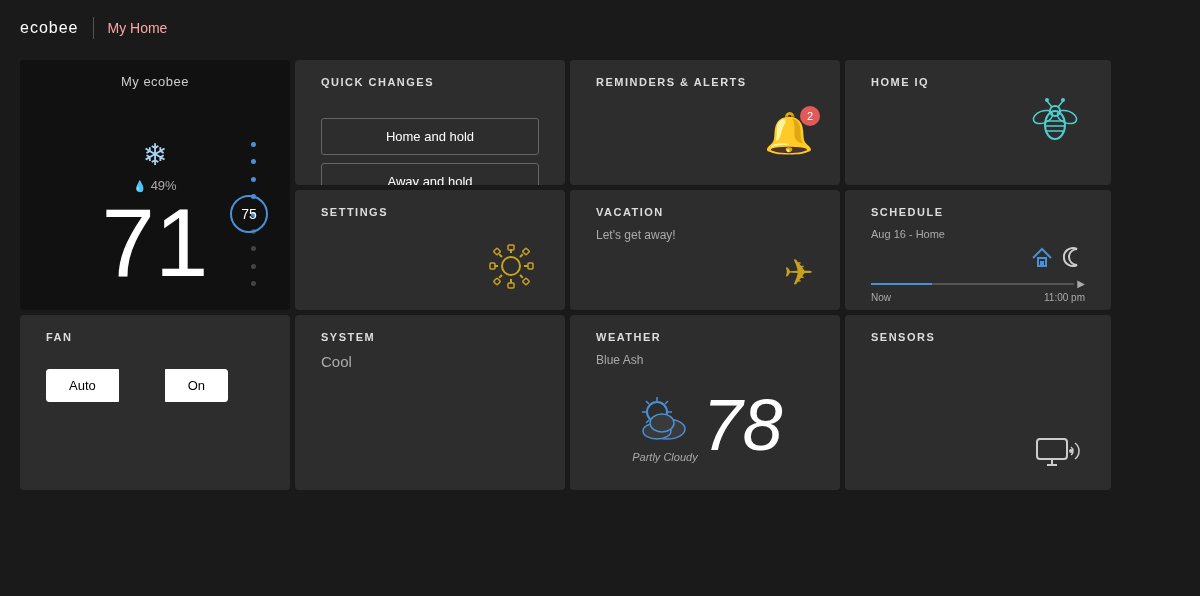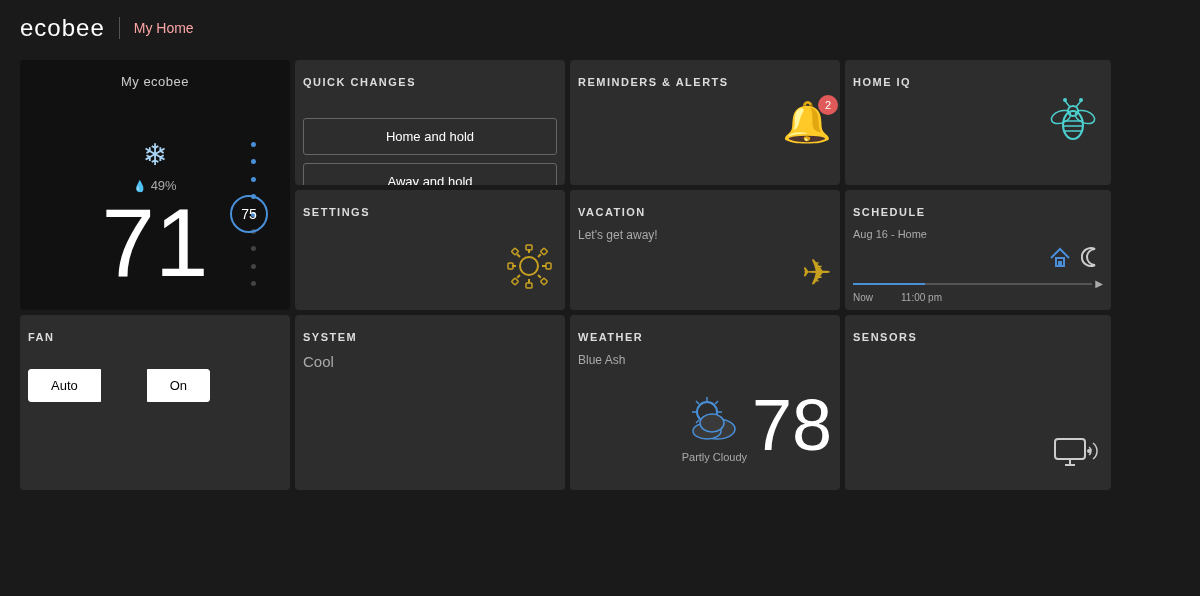--- a/index.html
+++ b/index.html
@@ -14,41 +14,41 @@
 
     
     .header {
       display: flex;
       align-items: center;
       padding: 12px 20px;
       height: 55px;
       background-color: #1a1a1a;
     }
     .logo {
-      font-size: 24px;
+      font-size: 16px;
       font-weight: 300;
       letter-spacing: 1px;
       color: #fff;
     }
     .divider-v {
       width: 1px;
       height: 22px;
       background: #555;
       margin: 0 14px;
     }
     .my-home {
       font-size: 14px;
       color: #fca5a5;
       font-weight: 300;
     }
 
     .tile {
       background-color: #2d2d2d;
       border-radius: 4px;
-      padding: 16px 8px;
+      padding: 16px 26px;
       position: relative;
       cursor: pointer;
       overflow: hidden;
     }
 
     
     .tile-ecobee {
       grid-row: 1 / 3;
       grid-column: 1;
       background-color: #111;
@@ -141,21 +141,22 @@
     }
     .weather-sub {
       font-size: 12px;
       color: #aaa;
       margin-bottom: 8px;
     }
     .weather-content {
       display: flex;
       align-items: center;
       flex: 1;
-      justify-content: flex-end;
+      justify-content: center;
+      font-style: italic;
     }
     .weather-desc {
       font-size: 11px;
       color: #aaa;
       margin-top: 4px;
     }
 
     
     
     
@@ -241,21 +242,21 @@
       <div style="font-size:96px;font-weight:200;line-height:1;color:#fff;">71</div>
     </div>
   </div>
 
   <div class="tile" style="grid-column:2; grid-row:1; display:flex;flex-direction:column;">
     <div class="tile-header">QUICK CHANGES</div>
     <button class="hold-btn" style="margin-top:20px;">Home and hold</button>
     <button class="hold-btn">Away and hold</button>
   </div>
 
-  <div class="tile" style="grid-column:3; grid-row:1; display:flex;flex-direction:row;">
+  <div class="tile" style="grid-column:3; grid-row:1; display:flex;flex-direction:column;">
     <div class="tile-header">REMINDERS &amp; ALERTS</div>
     <div class="bell-container">
       <div style="position:relative;display:inline-block;">
         <span style="font-size:40px;color:#e05a5a;">🔔</span>
         <span style="position:absolute;top:-4px;right:-6px;background:#e05a5a;color:#fff;border-radius:50%;width:20px;height:20px;font-size:11px;display:flex;align-items:center;justify-content:center;">2</span>
       </div>
     </div>
   </div>
 
   <div class="tile" style="grid-column:4; grid-row:1; display:flex;flex-direction:row;">
@@ -332,21 +333,21 @@
       <svg width="22" height="22" viewBox="0 0 22 22">
         <path d="M 14 3 A 9 9 0 1 0 14 19 A 6 6 0 1 1 14 3 Z" fill="none" stroke="#ccc" stroke-width="2"></path>
       </svg>
     </div>
     <div class="schedule-bar">
       <div style="flex:1;height:2px;background:#555;position:relative;">
         <div style="position:absolute;left:0;top:0;width:30%;height:100%;background:#4a90d9;"></div>
       </div>
       <span style="font-size:10px;color:#aaa;margin-left:3px;">▶</span>
     </div>
-    <div style="display:flex;justify-content:flex-start;font-size:10px;color:#aaa;margin-top:3px;gap:28px;">
+    <div style="display:flex;justify-content:space-between;font-size:10px;color:#aaa;margin-top:3px;gap:28px;">
       <span>Now</span>
       <span>11:00 pm</span>
     </div>
   </div>
 
   <div class="tile" style="grid-column:1; grid-row:3; display:flex;flex-direction:column;">
     <div class="tile-header">FAN</div>
     <div class="fan-toggle">
       <button class="fan-btn active">Auto</button>
       <button class="fan-btn" style="background:#fff;color:#000;border-color:#fff;">On</button>

